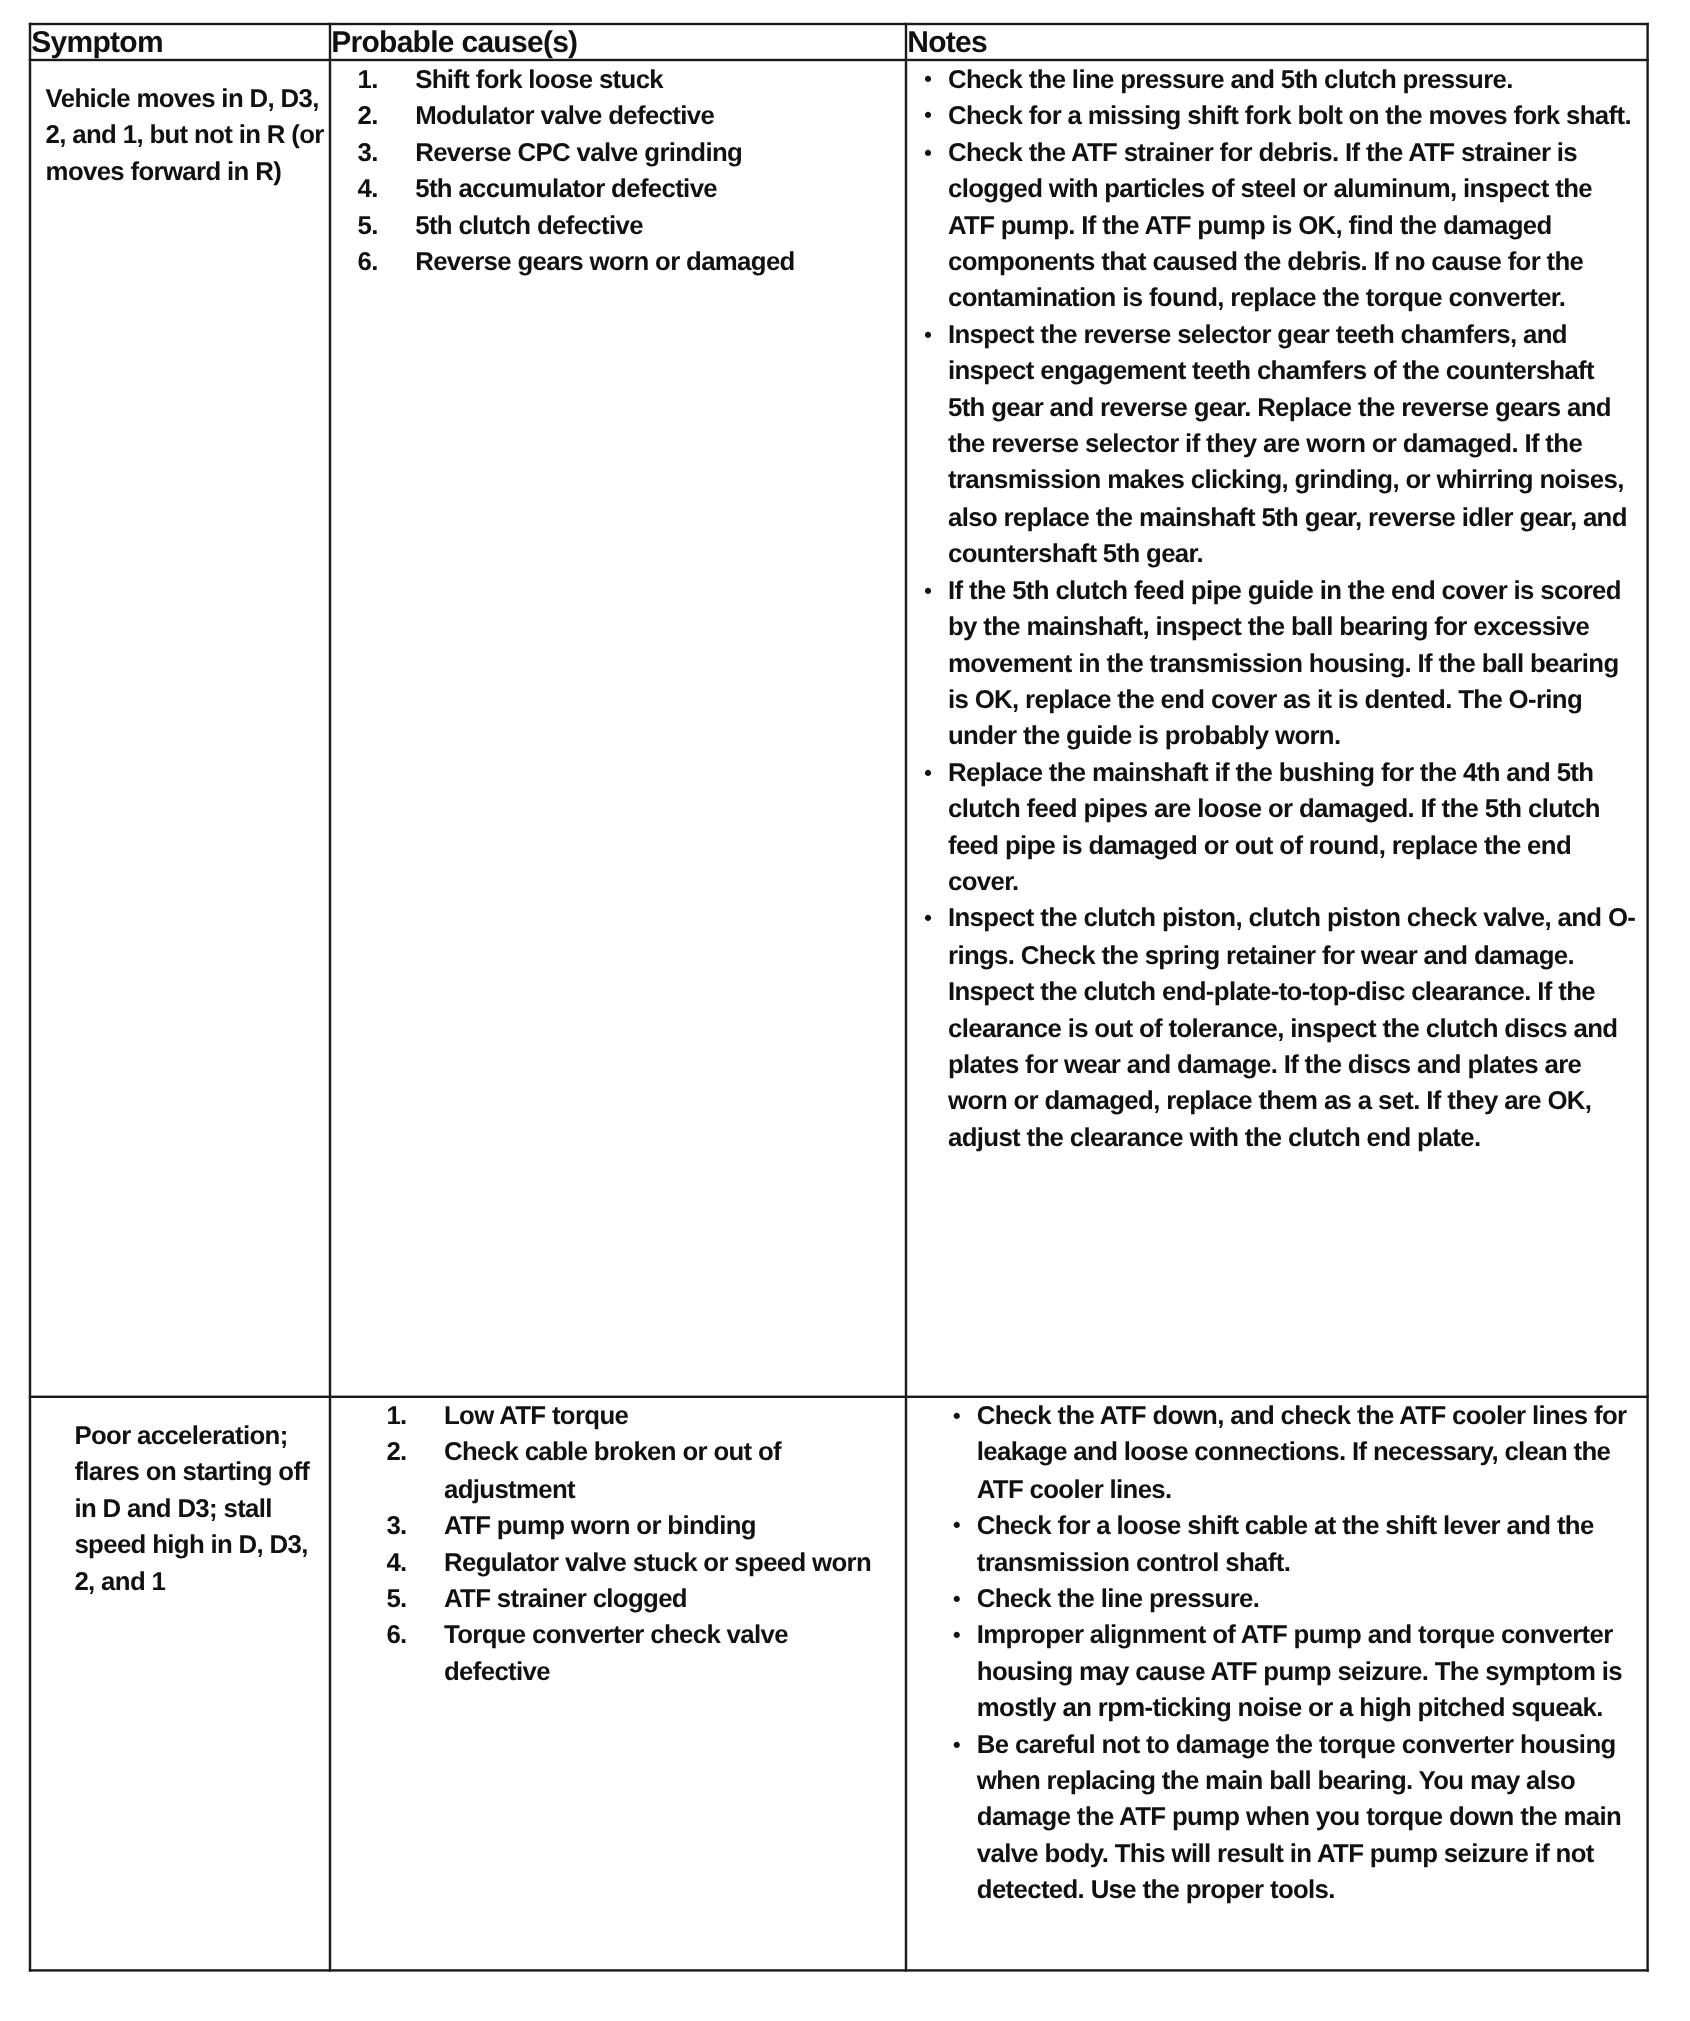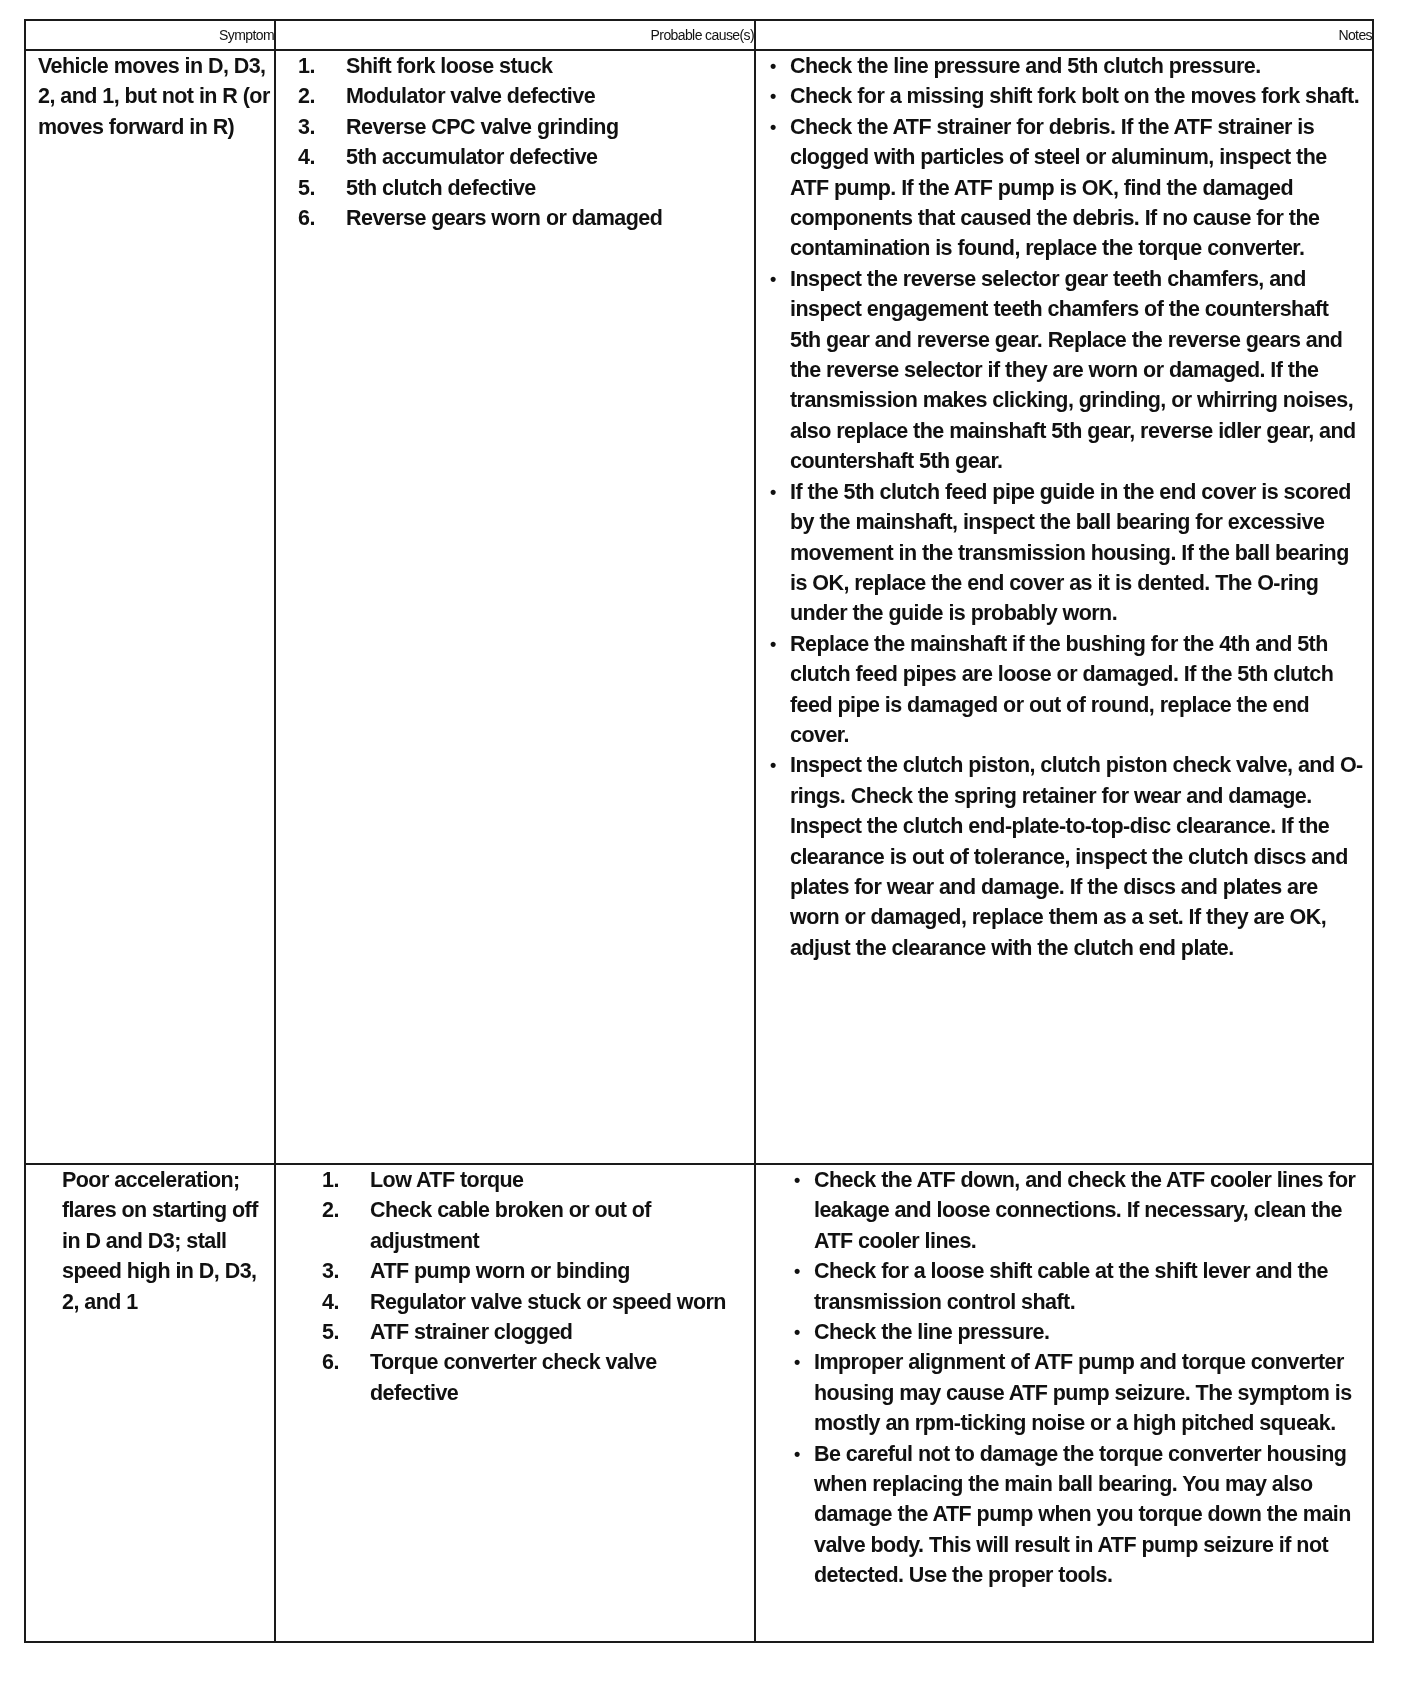--- a/index.html
+++ b/index.html
@@ -22,36 +22,37 @@
       width: 1348px;
       border-collapse: collapse;
       table-layout: fixed;
     }
     .doc-table th, .doc-table td {
       border: 2px solid #1a1a1a;
       vertical-align: top;
       padding: 0;
     }
     .doc-table th {
-      font-weight: normal;
-      font-size: 14px;
+      font-weight: bold;
+      font-size: 25px;
       line-height: 28px;
       height: 28px;
-      text-align: right;
+      text-align: left;
       letter-spacing: -0.6px;
     }
     col.c1 { width: 250px; }
     col.c2 { width: 480px; }
     col.c3 { width: 618px; }
     .cell-text {
       font-size: 21.5px;
       line-height: 30.4px;
       font-weight: bold;
       letter-spacing: -0.55px;
       white-space: normal;
+      margin-top: 16px;
     }
     .symptom {
       padding: 0 6px 0 12px;
     }
     .row-1 .symptom { width: 232px; }
     .cause-list {
       list-style: none;
       margin: 0;
       padding: 0 10px 0 0;
     }

